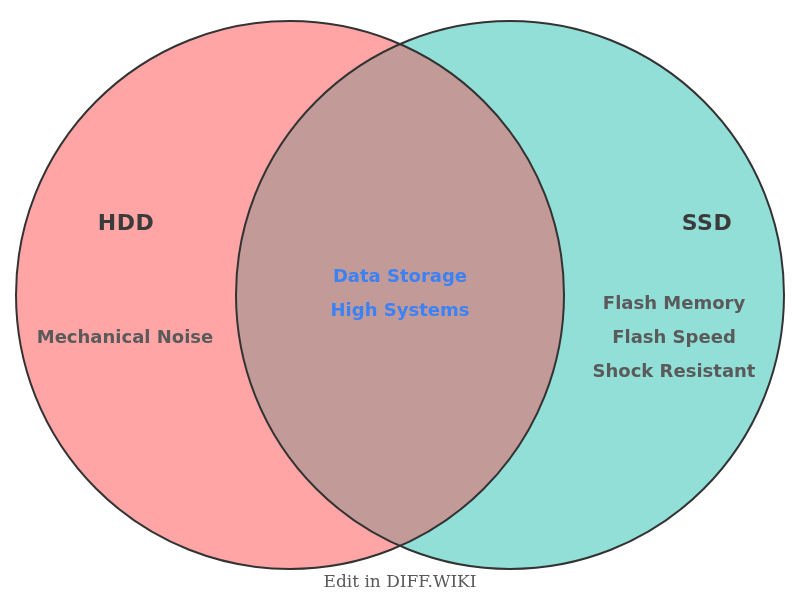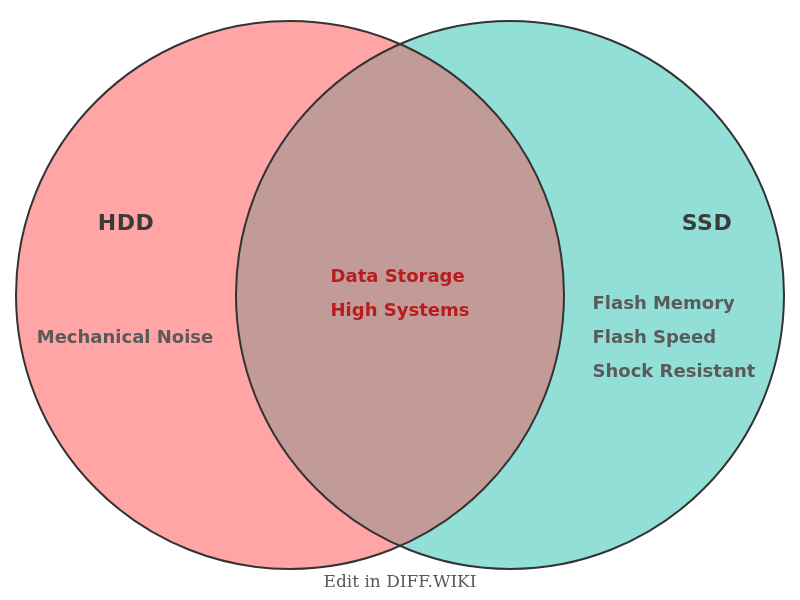--- a/index.html
+++ b/index.html
@@ -10,39 +10,40 @@
     position: relative;
     width: 800px;
     height: 600px;
     background: #ffffff;
   }
   .stage svg { position: absolute; left: 0; top: 0; }
 
   .overlay {
     position: absolute;
     transform: translate(-50%, -50%);
+    text-align: center;
     white-space: nowrap;
   }
 
   .circle-title {
     font-size: 22px;
     font-weight: bold;
     color: #3b3b3b;
     letter-spacing: 0.5px;
   }
 
   .item-list .venn-item {
     font-size: 18px;
     font-weight: bold;
     color: #5a5a5a;
     line-height: 34px;
   }
 
   .item-list.center-list .venn-item {
-    color: #b91c1c;
+    color: #3b82f6;
   }
 
   .caption {
     font-family: "DejaVu Serif", "Liberation Serif", serif;
     font-size: 17px;
     color: #595959;
     text-decoration: none;
     cursor: pointer;
   }
 

